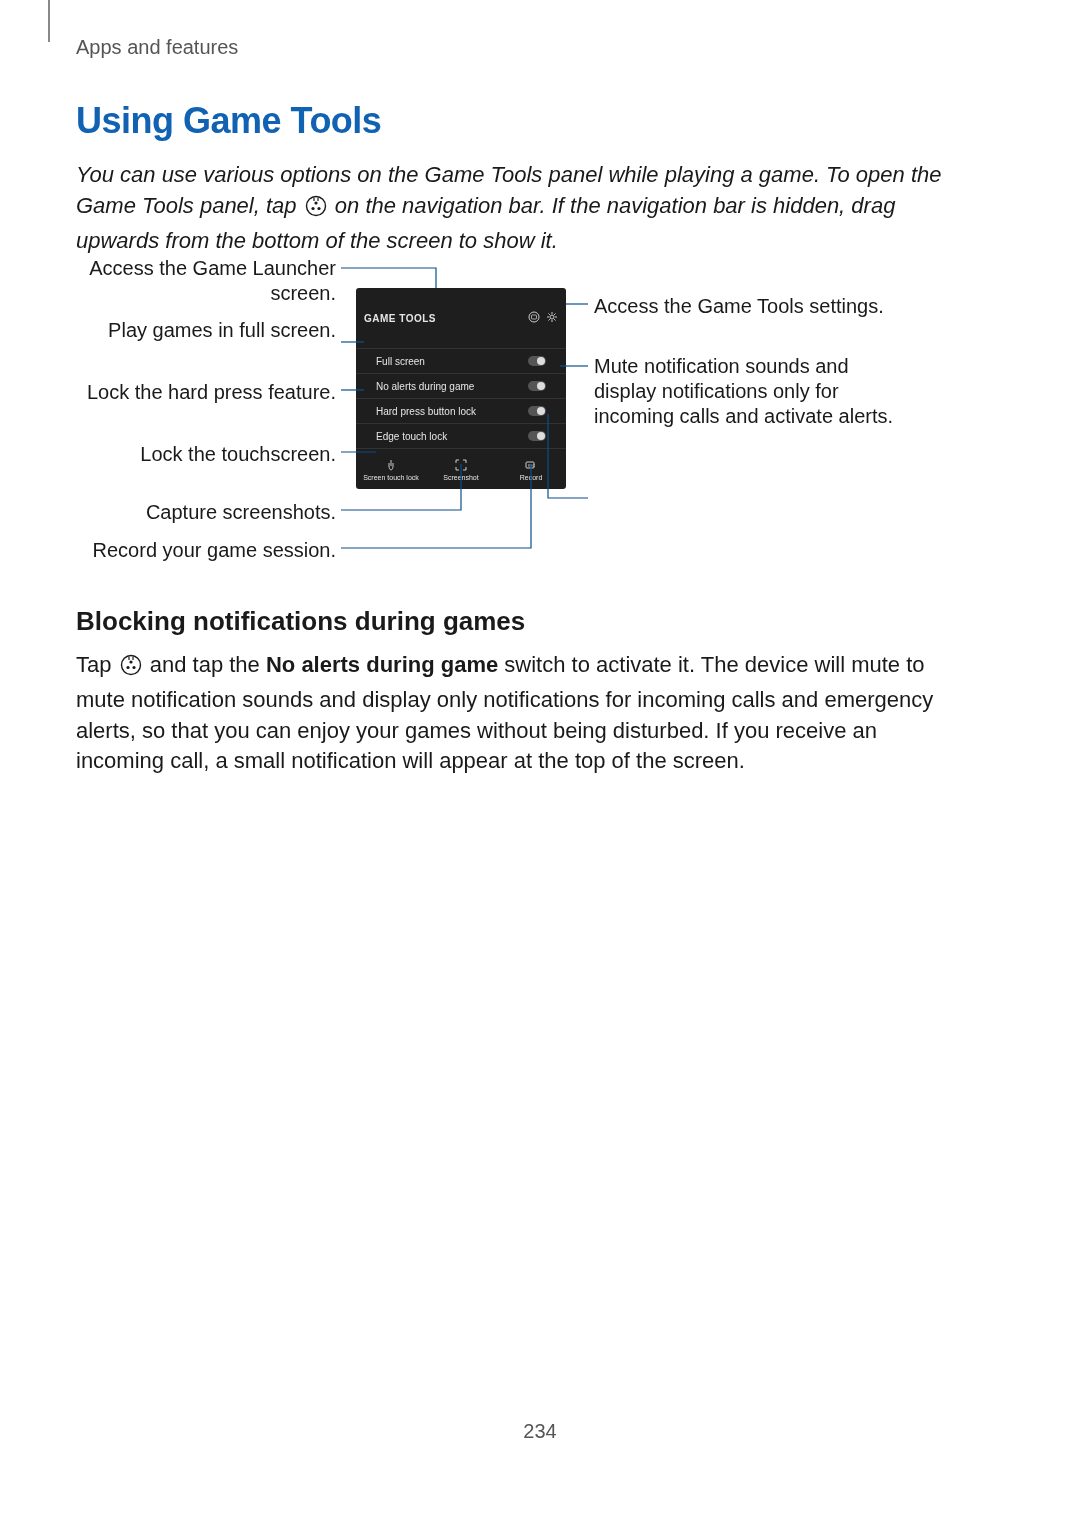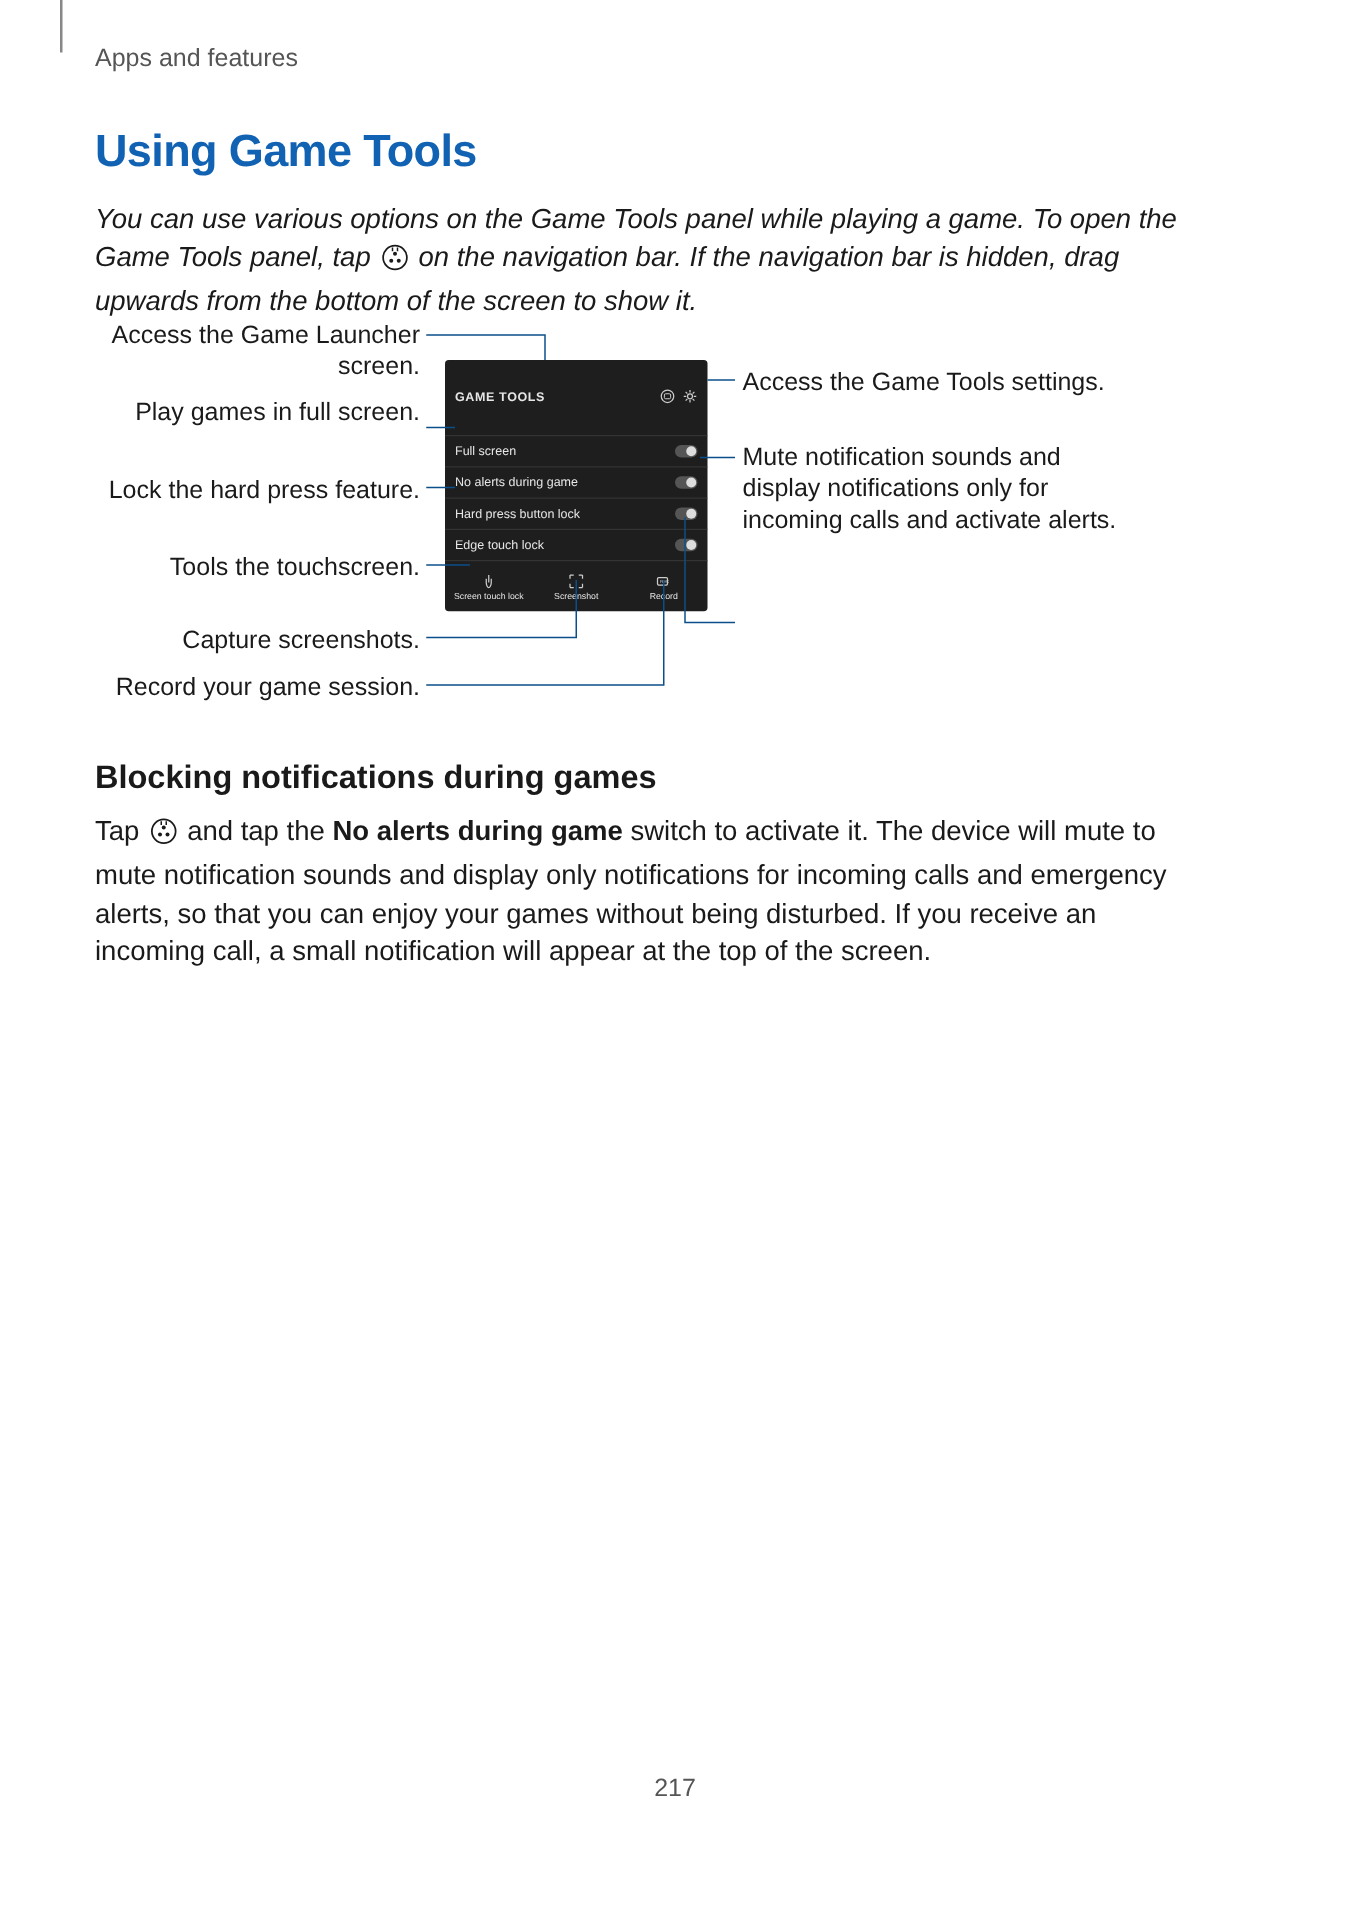--- a/index.html
+++ b/index.html
@@ -111,21 +111,21 @@
     font-weight: 700;
     font-size: 10px;
     letter-spacing: 0.5px;
   }
   .panel-header .spacer { flex: 1; }
   .panel-row {
     display: flex;
     align-items: center;
     justify-content: space-between;
     height: 24px;
-    padding: 0 8px;
+    padding: 0 20px;
     border-top: 1px solid #333;
   }
   .toggle {
     width: 18px;
     height: 10px;
     border-radius: 5px;
     background: #555;
     position: relative;
   }
   .toggle::after {
@@ -181,21 +181,21 @@
     </svg>
   </span>
   <span> on the navigation bar. If the navigation bar is hidden, drag upwards from the bottom of the screen to show it.</span>
 </div>
 
 <div class="diagram">
 
   <div class="left-label" style="right:610px; top:2px; width:260px;">Access the Game Launcher screen.</div>
   <div class="left-label" style="right:610px; top:64px; width:260px;">Play games in full screen.</div>
   <div class="left-label" style="right:610px; top:126px; width:260px;">Lock the hard press feature.</div>
-  <div class="left-label" style="right:610px; top:188px; width:260px;">Tools the touchscreen.</div>
+  <div class="left-label" style="right:610px; top:188px; width:260px;">Lock the touchscreen.</div>
   <div class="left-label" style="right:610px; top:246px; width:260px;">Capture screenshots.</div>
   <div class="left-label" style="right:610px; top:284px; width:260px;">Record your game session.</div>
 
   <div class="right-label" style="left:518px; top:40px; width:320px;">Access the Game Tools settings.</div>
   <div class="right-label" style="left:518px; top:100px; width:320px;">Mute notification sounds and display notifications only for incoming calls and activate alerts.</div>
 
   <div class="panel">
     <div class="panel-header">
       <span>GAME TOOLS</span>
       <span class="spacer"></span>
@@ -279,13 +279,13 @@
       <circle cx="8" cy="13.5" r="1.6" fill="#1a1a1a"></circle>
       <circle cx="14" cy="13.5" r="1.6" fill="#1a1a1a"></circle>
       <path d="M9 6 L9 3 M13 6 L13 3" stroke="#1a1a1a" stroke-width="1.2"></path>
     </svg>
   </span>
   <span> and tap the </span>
   <b>No alerts during game</b>
   <span> switch to activate it. The device will mute to mute notification sounds and display only notifications for incoming calls and emergency alerts, so that you can enjoy your games without being disturbed. If you receive an incoming call, a small notification will appear at the top of the screen.</span>
 </div>
 
-<div class="page-number">217</div>
+<div class="page-number">234</div>
 
 </body></html>

